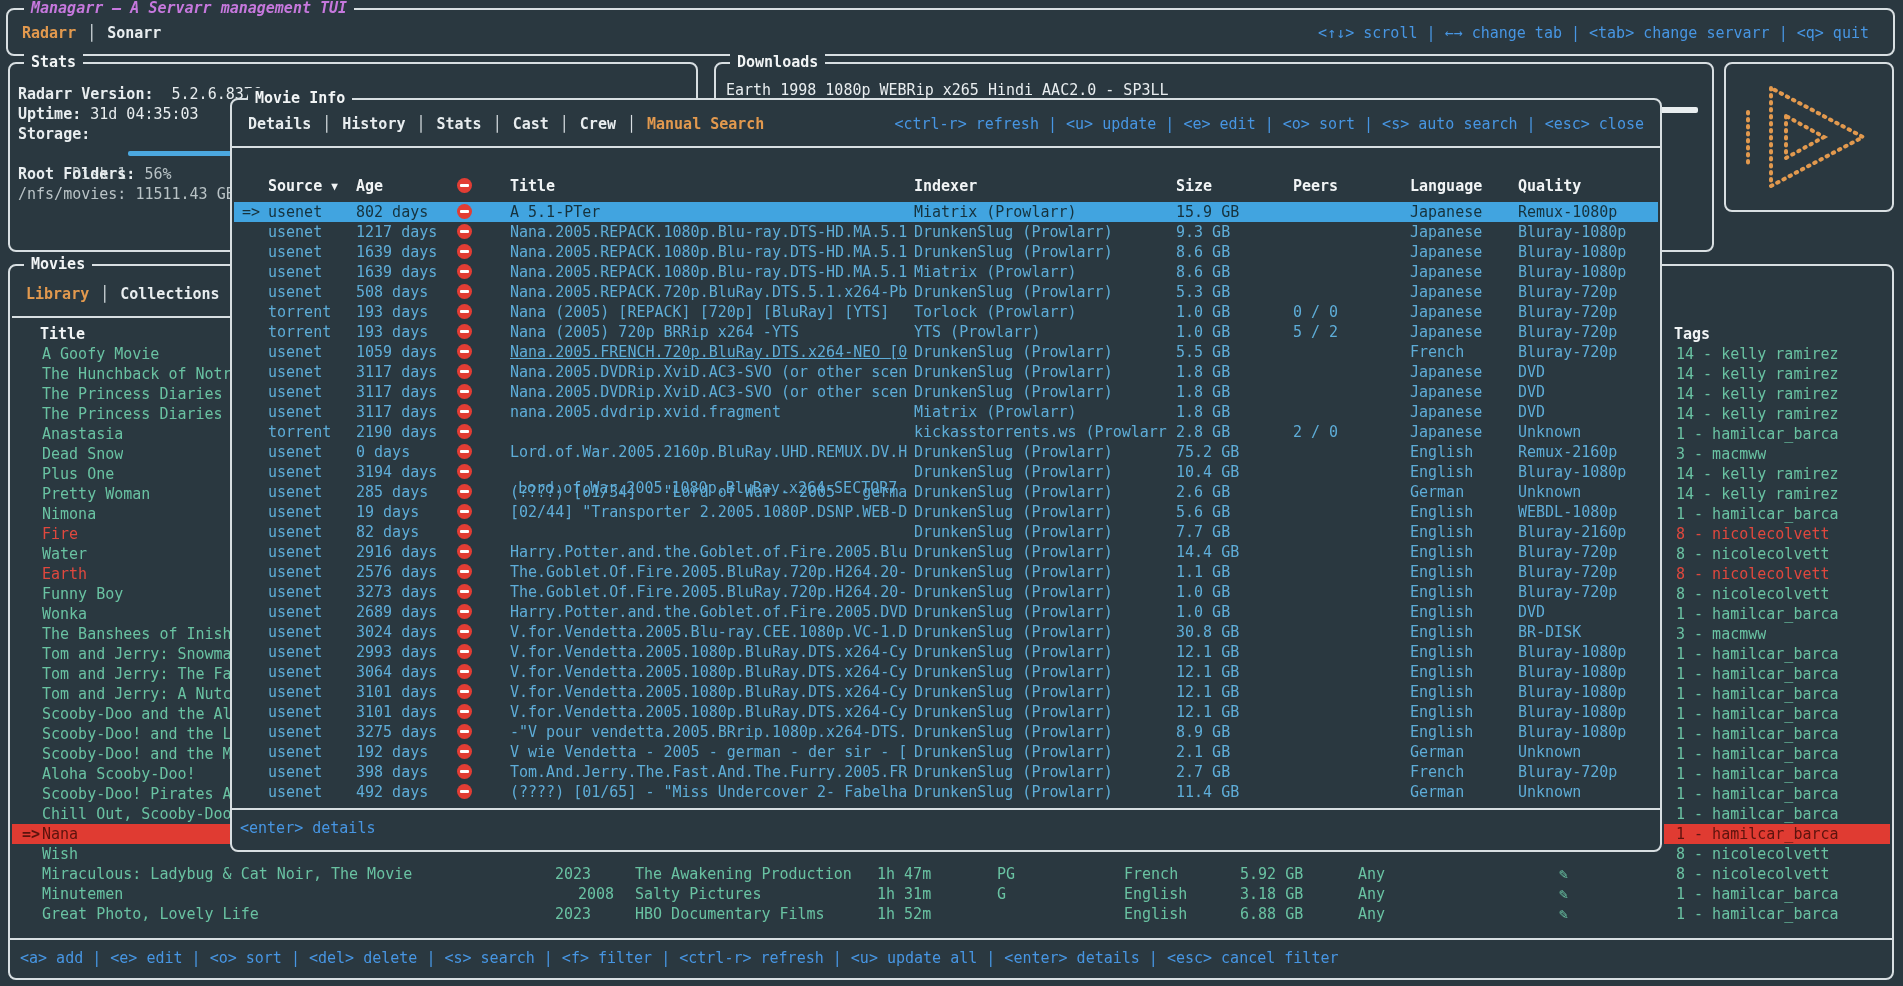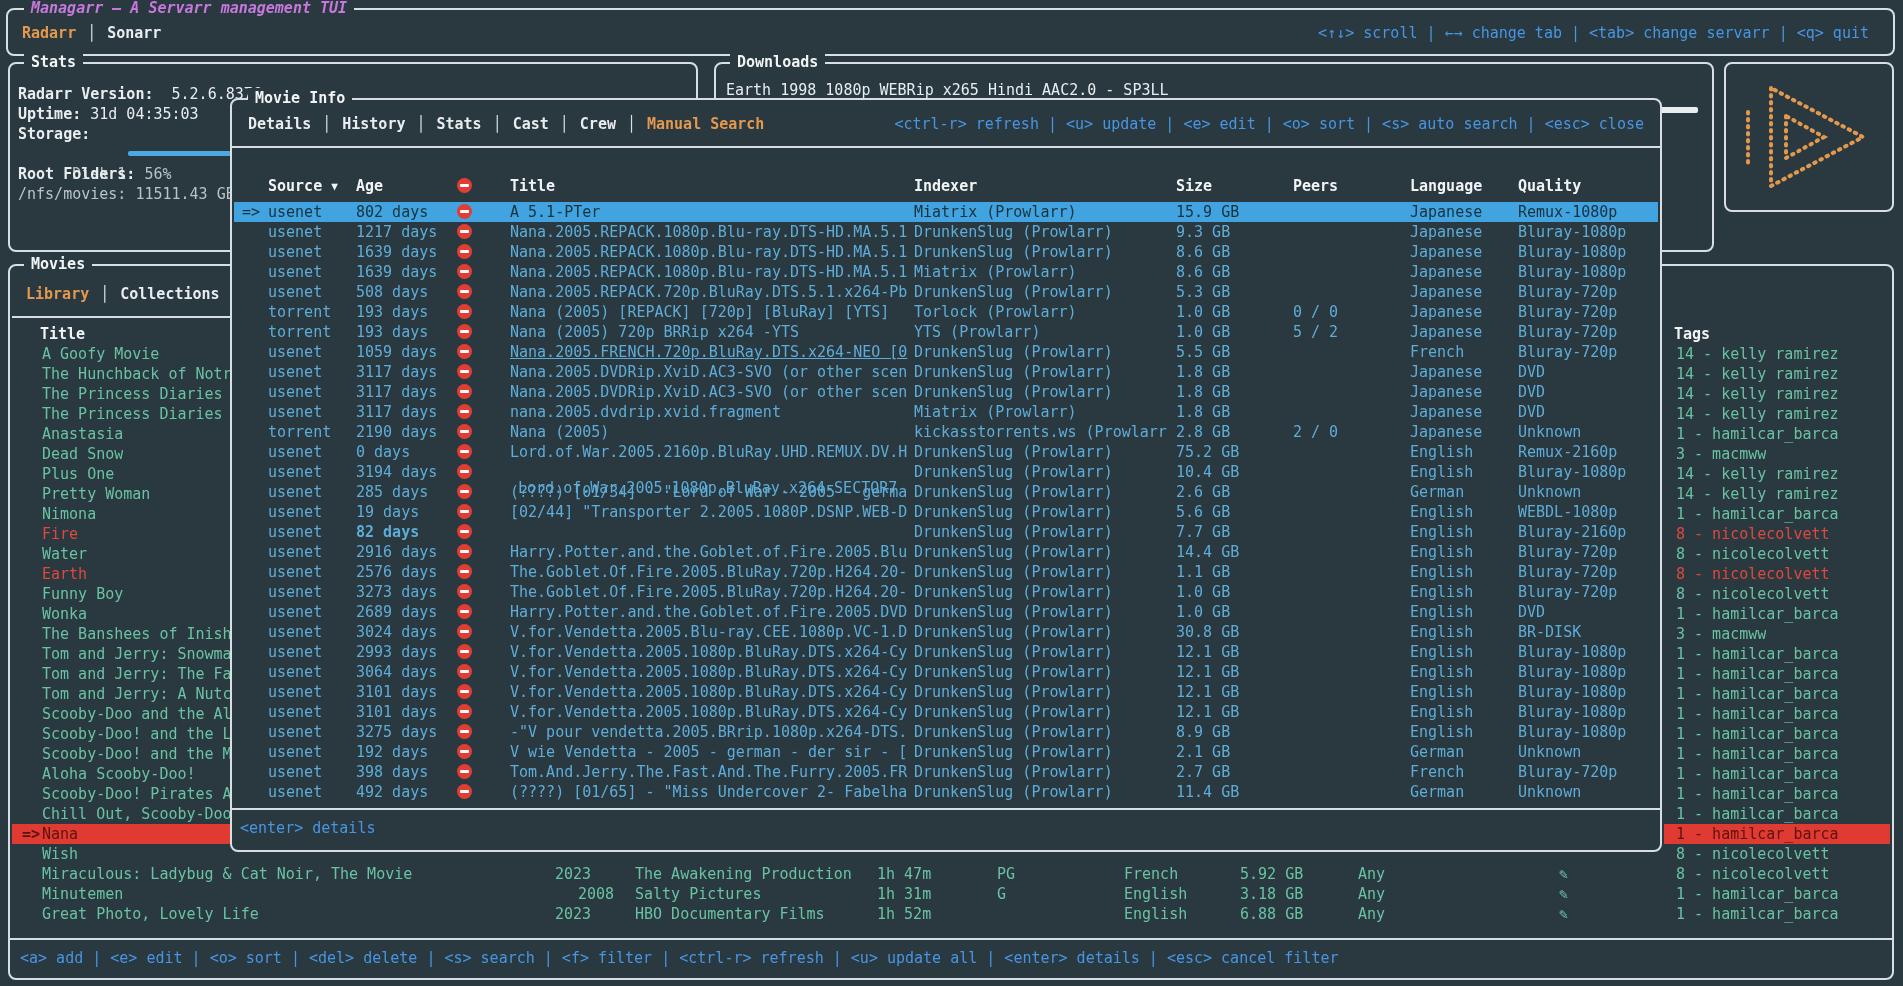--- a/index.html
+++ b/index.html
@@ -411,21 +411,20 @@
         <span class="cell c-title" style="left: 276px;">nana.2005.dvdrip.xvid.fragment</span>
         <span class="cell c-indexer" style="left: 680px;">Miatrix (Prowlarr)</span>
         <span class="cell c-size" style="left: 942px;">1.8 GB</span>
         <span class="cell c-language" style="left: 1176px;">Japanese</span>
         <span class="cell c-quality" style="left: 1284px;">DVD</span>
       </div>
       <div class="mrow" style="top: 322px;">
         <span class="cell " style="left: 34px;">torrent</span>
         <span class="cell " style="left: 122px;">2190 days</span>
         <span class="reject" style="position: absolute; left: 223px; top: 2px;"></span>
-        <span class="cell c-title" style="left: 276px;">Nana (2005)</span>
         <span class="cell c-indexer" style="left: 680px;">kickasstorrents.ws (Prowlarr</span>
         <span class="cell c-size" style="left: 942px;">2.8 GB</span>
         <span class="cell c-peers peers-plain" style="left: 1059px;">2 / 0</span>
         <span class="cell c-language" style="left: 1176px;">Japanese</span>
         <span class="cell c-quality" style="left: 1284px;">Unknown</span>
       </div>
       <div class="mrow" style="top: 342px;">
         <span class="cell " style="left: 34px;">usenet</span>
         <span class="cell " style="left: 122px;">0 days</span>
         <span class="reject" style="position: absolute; left: 223px; top: 2px;"></span>
@@ -460,21 +459,21 @@
         <span class="cell " style="left: 122px;">19 days</span>
         <span class="reject" style="position: absolute; left: 223px; top: 2px;"></span>
         <span class="cell c-title" style="left: 276px;">[02/44] "Transporter 2.2005.1080P.DSNP.WEB-D</span>
         <span class="cell c-indexer" style="left: 680px;">DrunkenSlug (Prowlarr)</span>
         <span class="cell c-size" style="left: 942px;">5.6 GB</span>
         <span class="cell c-language" style="left: 1176px;">English</span>
         <span class="cell c-quality" style="left: 1284px;">WEBDL-1080p</span>
       </div>
       <div class="mrow" style="top: 422px;">
         <span class="cell " style="left: 34px;">usenet</span>
-        <span class="cell " style="left: 122px; font-weight: bold;">82 days</span>
+        <span class="cell " style="left: 122px;">82 days</span>
         <span class="reject" style="position: absolute; left: 223px; top: 2px;"></span>
         <span class="cell c-indexer" style="left: 680px;">DrunkenSlug (Prowlarr)</span>
         <span class="cell c-size" style="left: 942px;">7.7 GB</span>
         <span class="cell c-language" style="left: 1176px;">English</span>
         <span class="cell c-quality" style="left: 1284px;">Bluray-2160p</span>
       </div>
       <div class="mrow" style="top: 442px;">
         <span class="cell " style="left: 34px;">usenet</span>
         <span class="cell " style="left: 122px;">2916 days</span>
         <span class="reject" style="position: absolute; left: 223px; top: 2px;"></span>

